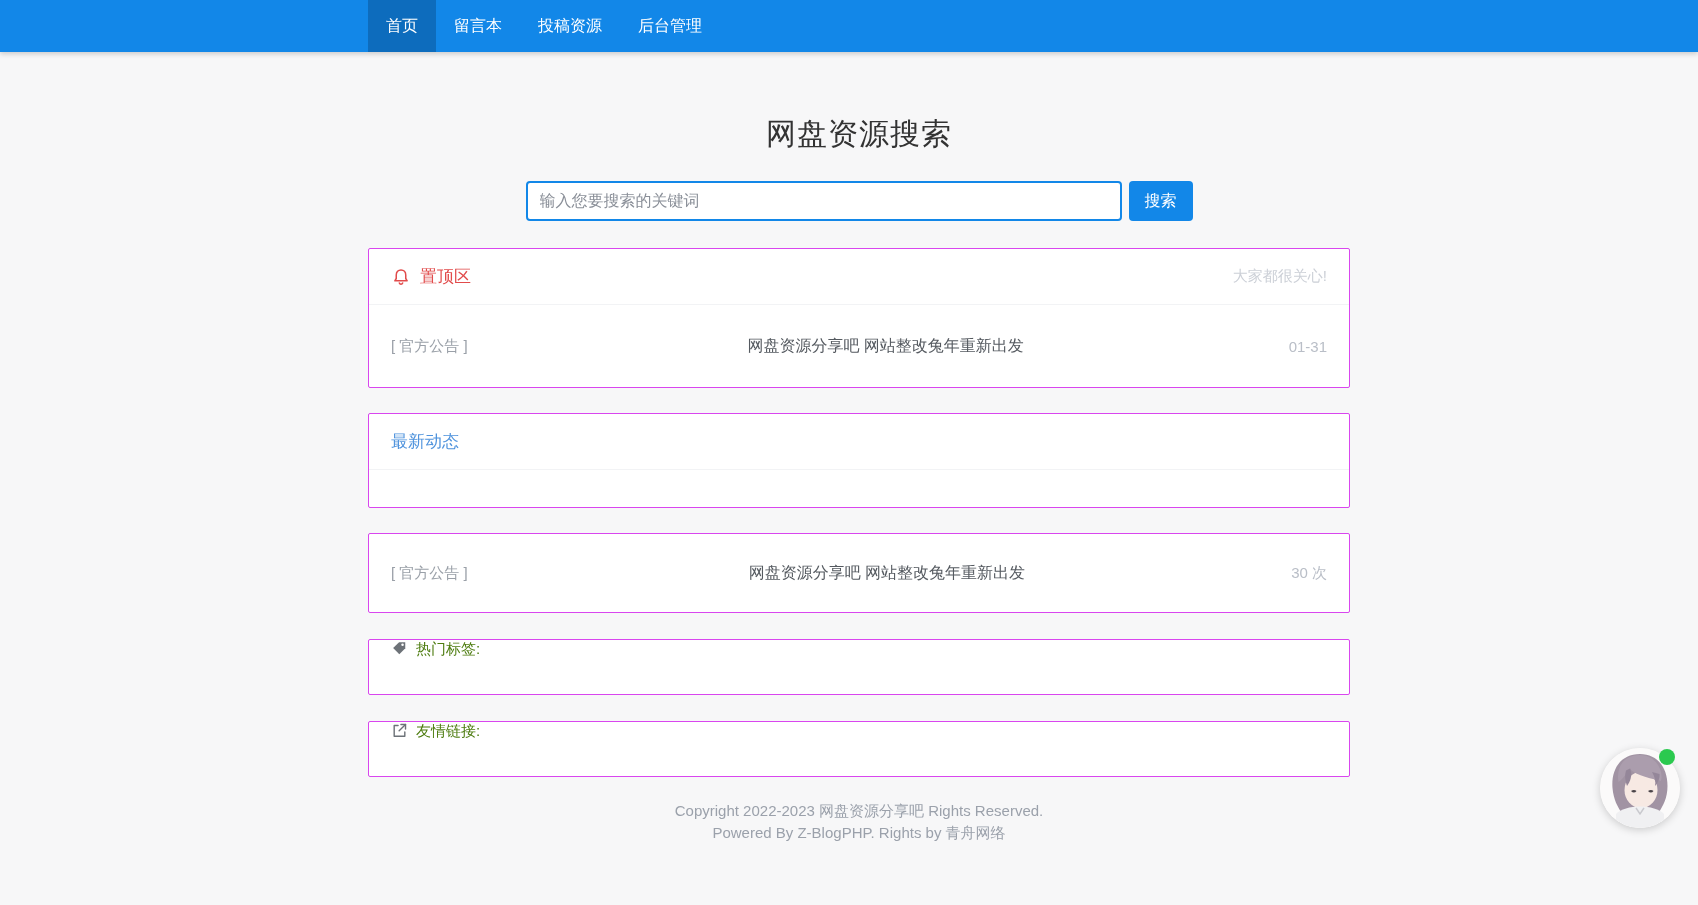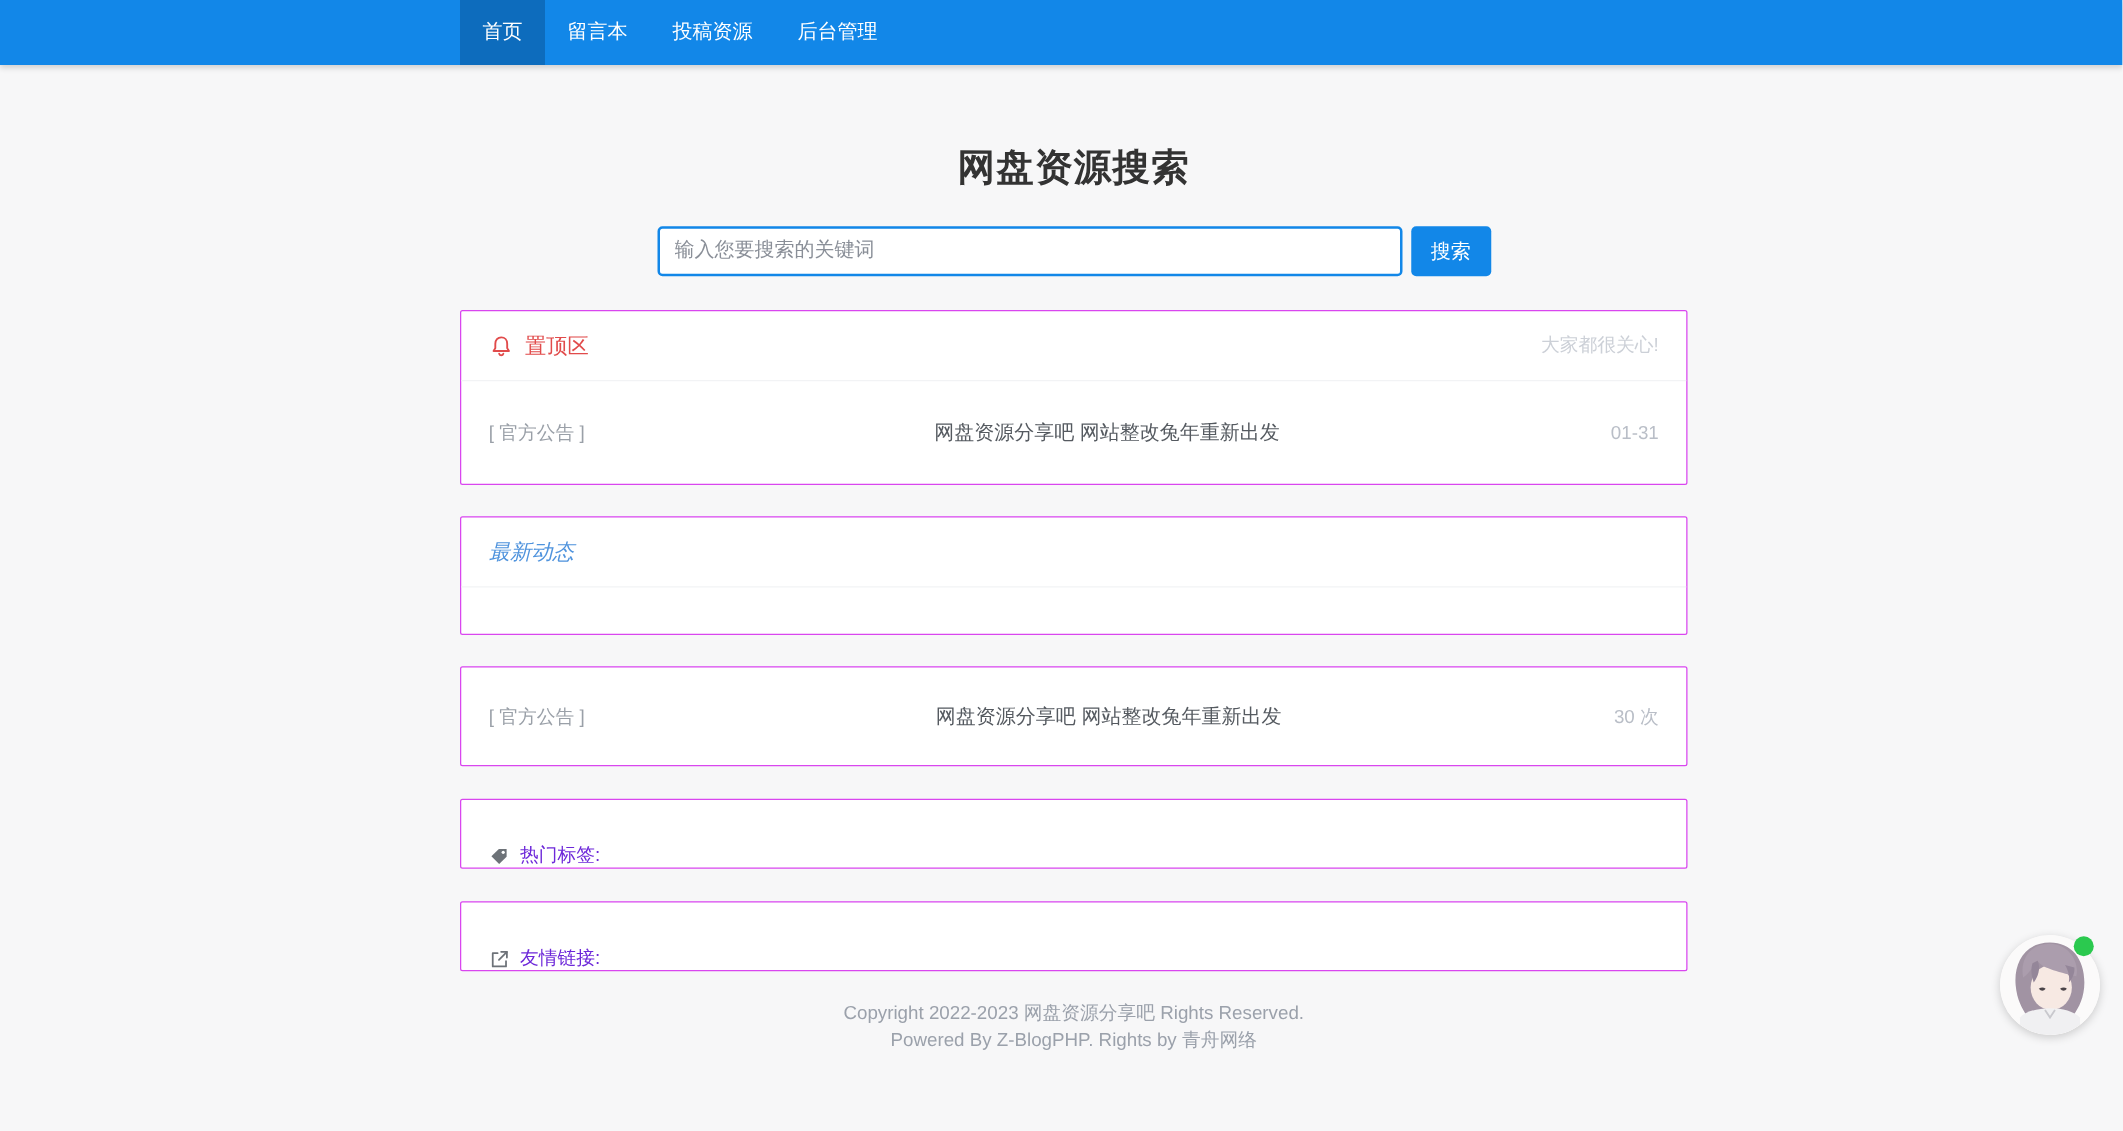--- a/index.html
+++ b/index.html
@@ -27,21 +27,21 @@
     white-space: nowrap;
   }
   .nav-item.active { background: #0d6cbd; }
   
   .container { width: 982px; margin-left: 368px; }
   
   .hero-title {
     margin-top: 62px;
     text-align: center;
     font-size: 30px;
-    font-weight: 700;
+    font-weight: 400;
     color: #333333;
     letter-spacing: 1px;
   }
   .search-row {
     margin-top: 26px;
     display: flex;
     justify-content: center;
     align-items: center;
   }
   .search-input {
@@ -80,41 +80,41 @@
   .card-header {
     height: 56px;
     padding: 0 22px;
     display: flex;
     align-items: center;
     justify-content: space-between;
     border-bottom: 1px solid #f2f3f5;
   }
   .card-header-left { display: flex; align-items: center; gap: 9px; }
   .hdr-title-red { font-size: 17px; color: #e14b4b; }
-  .hdr-title-blue { font-size: 17px; color: #4f93dd; cursor: pointer; font-style: italic; }
+  .hdr-title-blue { font-size: 17px; color: #4f93dd; cursor: pointer; }
   .hdr-sub { font-size: 15px; color: #ccd0d7; }
   .card-row {
     padding: 0 22px;
     height: 82px;
     display: flex;
     align-items: center;
   }
   .card-row.slim { height: 78px; }
   .row-cat { font-size: 15px; color: #9aa0a8; margin-right: 15px; white-space: nowrap; }
   .row-title { font-size: 16px; color: #555a60; flex: 1; cursor: pointer; text-align: center; }
   .row-meta { font-size: 15px; color: #b9bec7; white-space: nowrap; }
   .card-empty { height: 37px; }
   .strip-row {
     height: 54px;
     padding: 0 22px;
     display: flex;
-    align-items: flex-end;
+    align-items: flex-start;
     gap: 8px;
     font-size: 15px;
-    color: #6d28d9;
+    color: #4d7c0f;
   }
   .card.strip { margin-top: 26px; }
   
   .footer {
     margin-top: 23px;
     text-align: center;
     font-size: 15px;
     color: #9ba1ab;
     line-height: 22px;
   }

